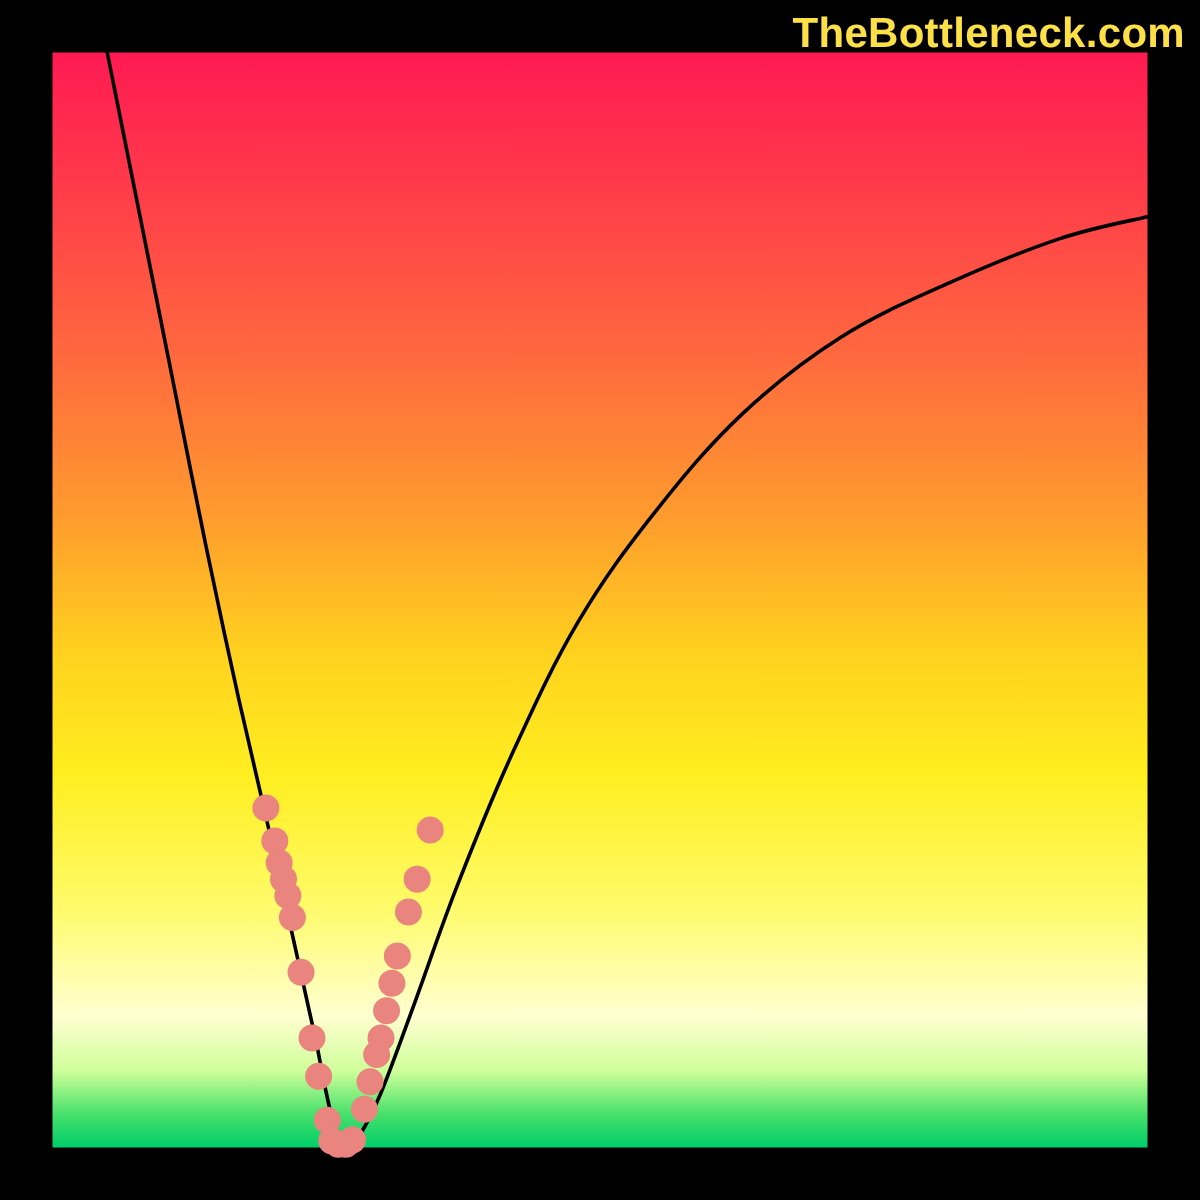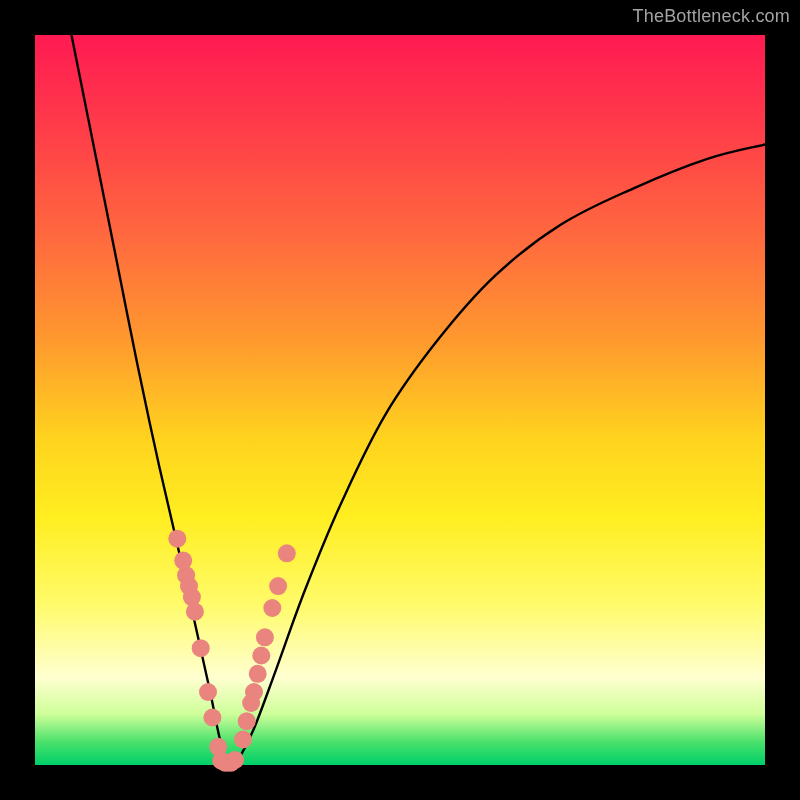--- a/index.html
+++ b/index.html
@@ -29,23 +29,23 @@
       #cfff9a 93%,
       #46e06a 97%,
       #00cf6a 100%
     );
   }
   .watermark {
     position: absolute;
     top: 6px;
     right: 10px;
     font-family: Arial, Helvetica, sans-serif;
-    font-size: 18px;
-    font-weight: 400;
-    color: #a3a3a3;
+    font-size: 28px;
+    font-weight: 700;
+    color: #fde047;
     letter-spacing: 0.2px;
     user-select: none;
   }
   svg.curve {
     position: absolute;
     left: 0; top: 0;
     width: 730px; height: 730px;
     overflow: visible;
   }
 </style>

